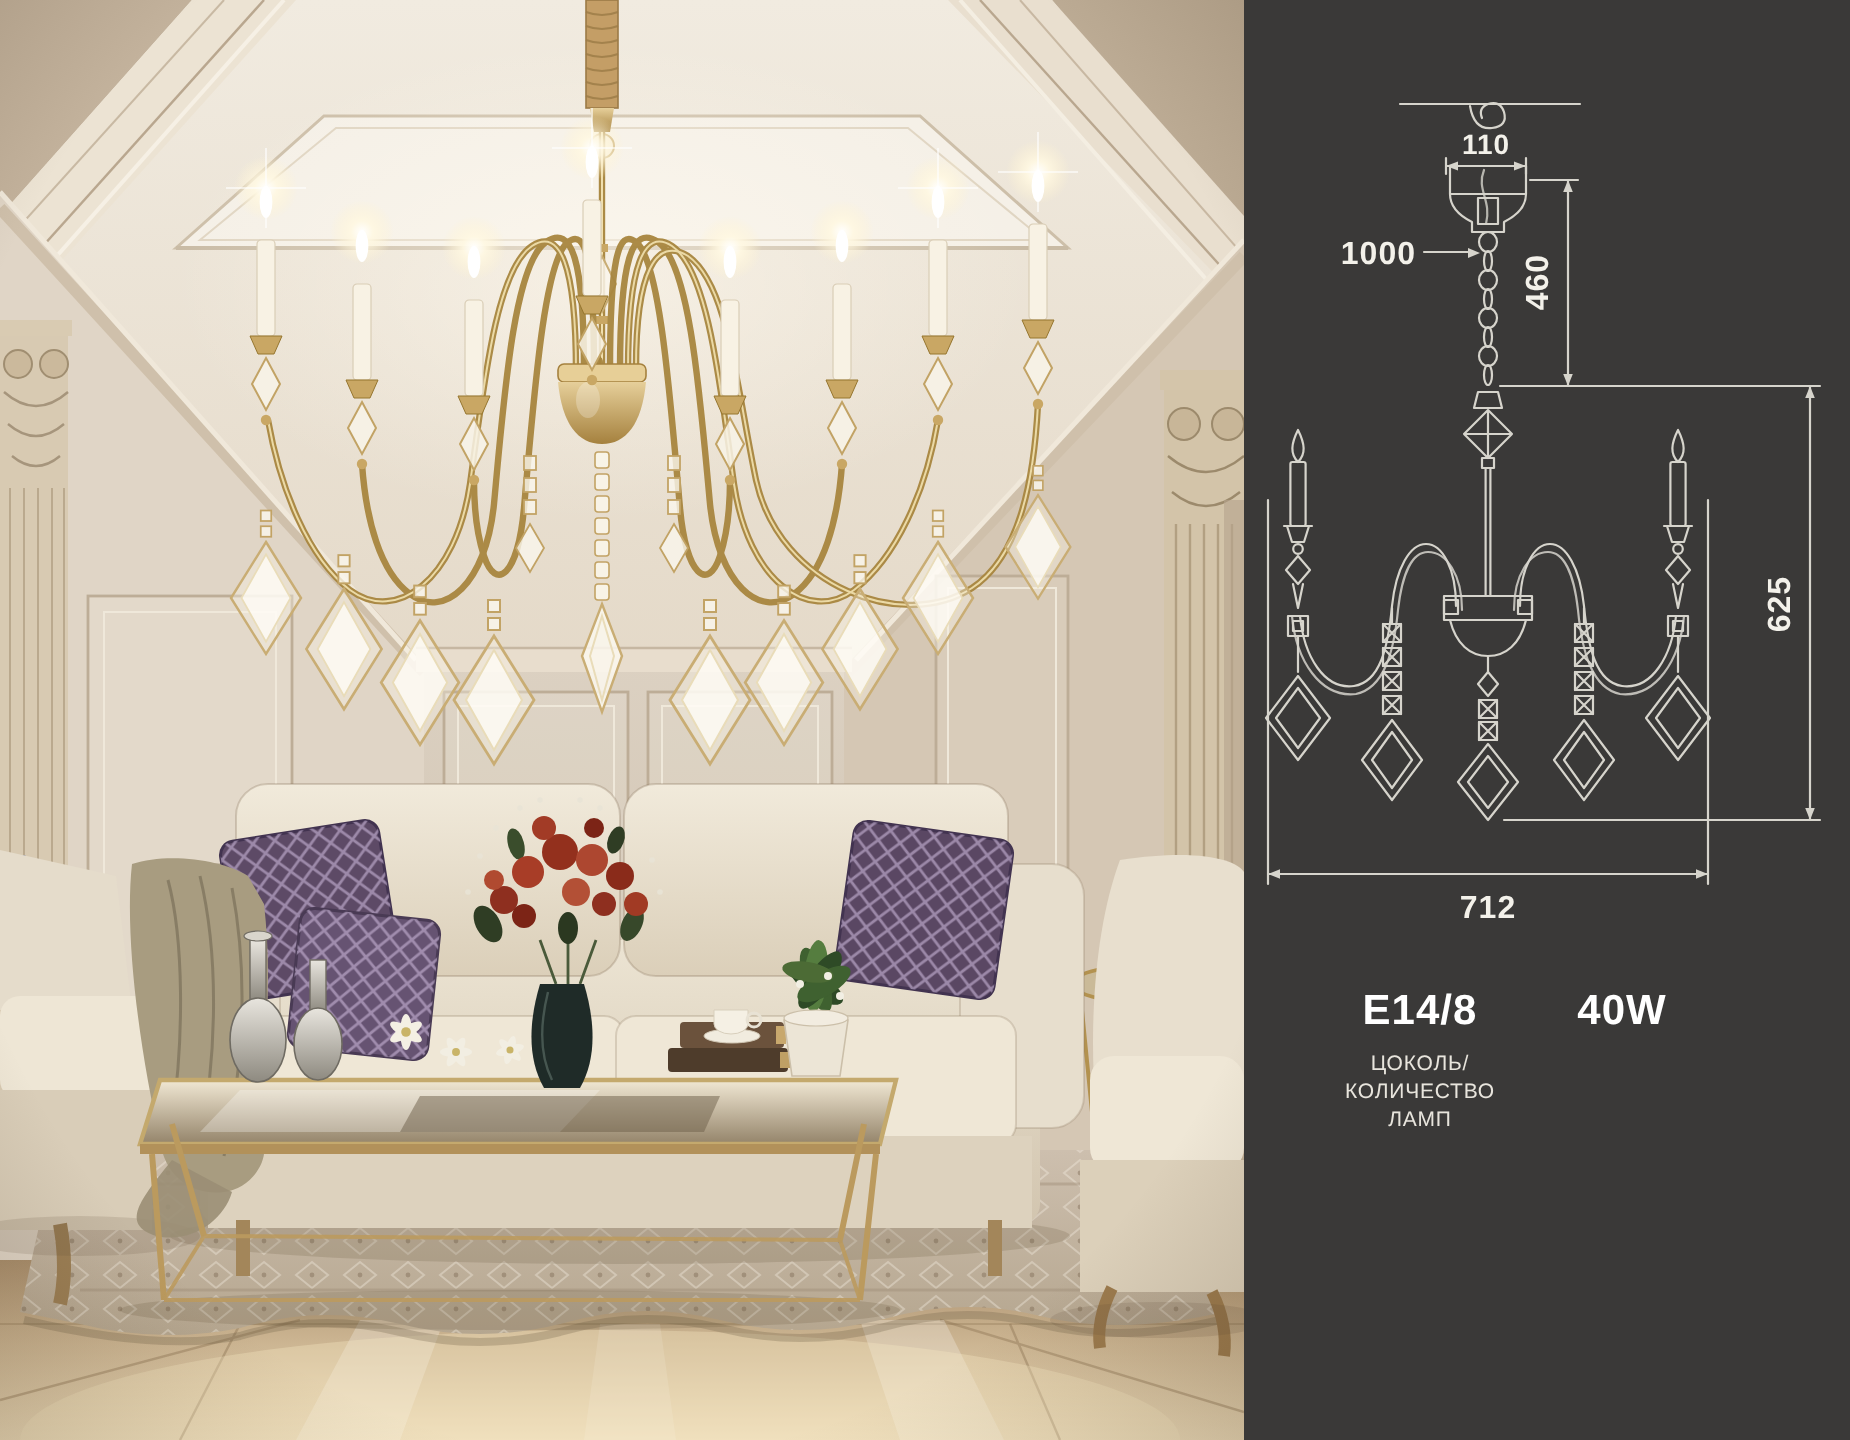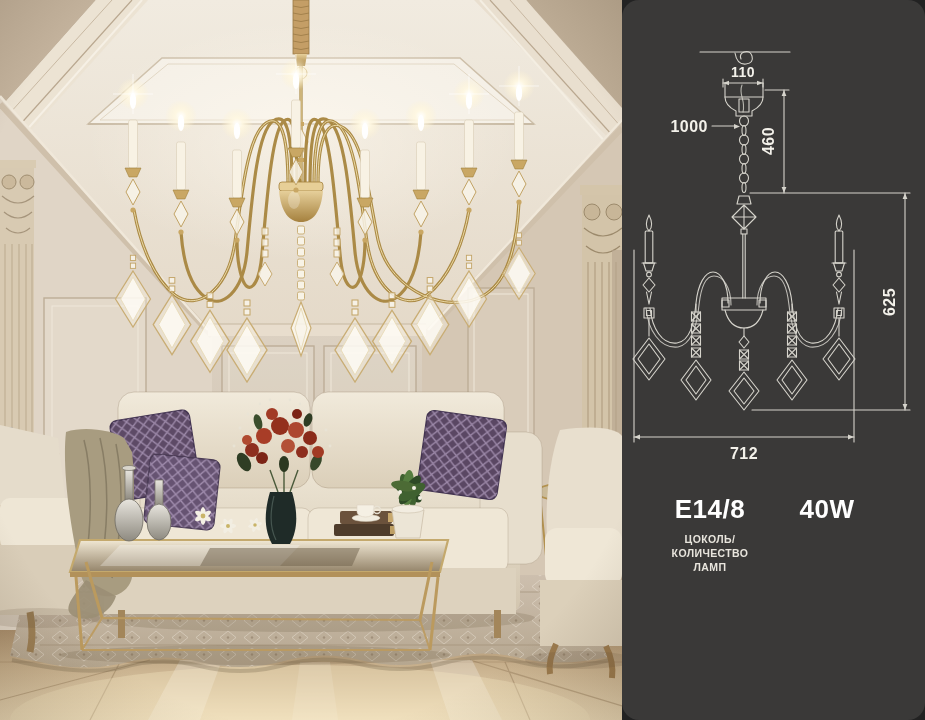--- a/index.html
+++ b/index.html
@@ -1,29 +1,29 @@
 <!DOCTYPE html>
 <html><head>
 <meta charset="utf-8">
 <style>
   html,body{margin:0;padding:0;background:#222;}
   .stage{width:925px;height:720px;display:flex;overflow:hidden;position:relative;font-family:"Liberation Sans",sans-serif;}
   .photo{width:622px;height:720px;position:relative;flex:0 0 622px;background:#e7ddcd;}
-  .panel{width:303px;height:720px;position:relative;flex:0 0 303px;background:#3a3938;border-radius:17px;}
+  .panel{width:303px;height:720px;position:relative;flex:0 0 303px;background:#3a3938;}
   .panel svg{position:absolute;left:0;top:0;}
   .ln{stroke:#d6d4cc;fill:none;stroke-width:1.1;stroke-linecap:round;stroke-linejoin:round;}
   .lnf{fill:#d6d4cc;stroke:none;}
   .dimtxt{font-family:"Liberation Sans",sans-serif;font-weight:bold;font-size:16px;fill:#f3f1ea;letter-spacing:.5px;}
   .dimtxt.small{font-size:14px;}
   .specs{position:absolute;top:494px;left:0;width:303px;}
   .spec-col{position:absolute;text-align:center;}
   .spec-col.c1{left:13px;width:150px;}
-  .spec-col.c2{left:136px;width:138px;}
-  .spec-value{font-weight:bold;font-size:26px;color:#ffffff;letter-spacing:.5px;}
-  .spec-label{margin-top:7px;font-size:10.5px;line-height:14px;color:#e8e5dd;letter-spacing:.4px;font-weight:bold;}
+  .spec-col.c2{left:120px;width:138px;}
+  .spec-value{font-weight:bold;font-size:21px;color:#ffffff;letter-spacing:.5px;}
+  .spec-label{margin-top:7px;font-size:10.5px;line-height:14px;color:#e8e5dd;letter-spacing:.4px;}
   
   .gold{stroke:#ab8a45;fill:none;}
   .goldhi{stroke:#f0dfae;fill:none;}
   .panelln{stroke:#bdad97;fill:rgba(255,253,247,.10);stroke-width:1.4;}
   .panelin{stroke:#efe8da;fill:none;stroke-width:1;}
 </style>
 </head>
 <body>
 
 <div class="stage">

